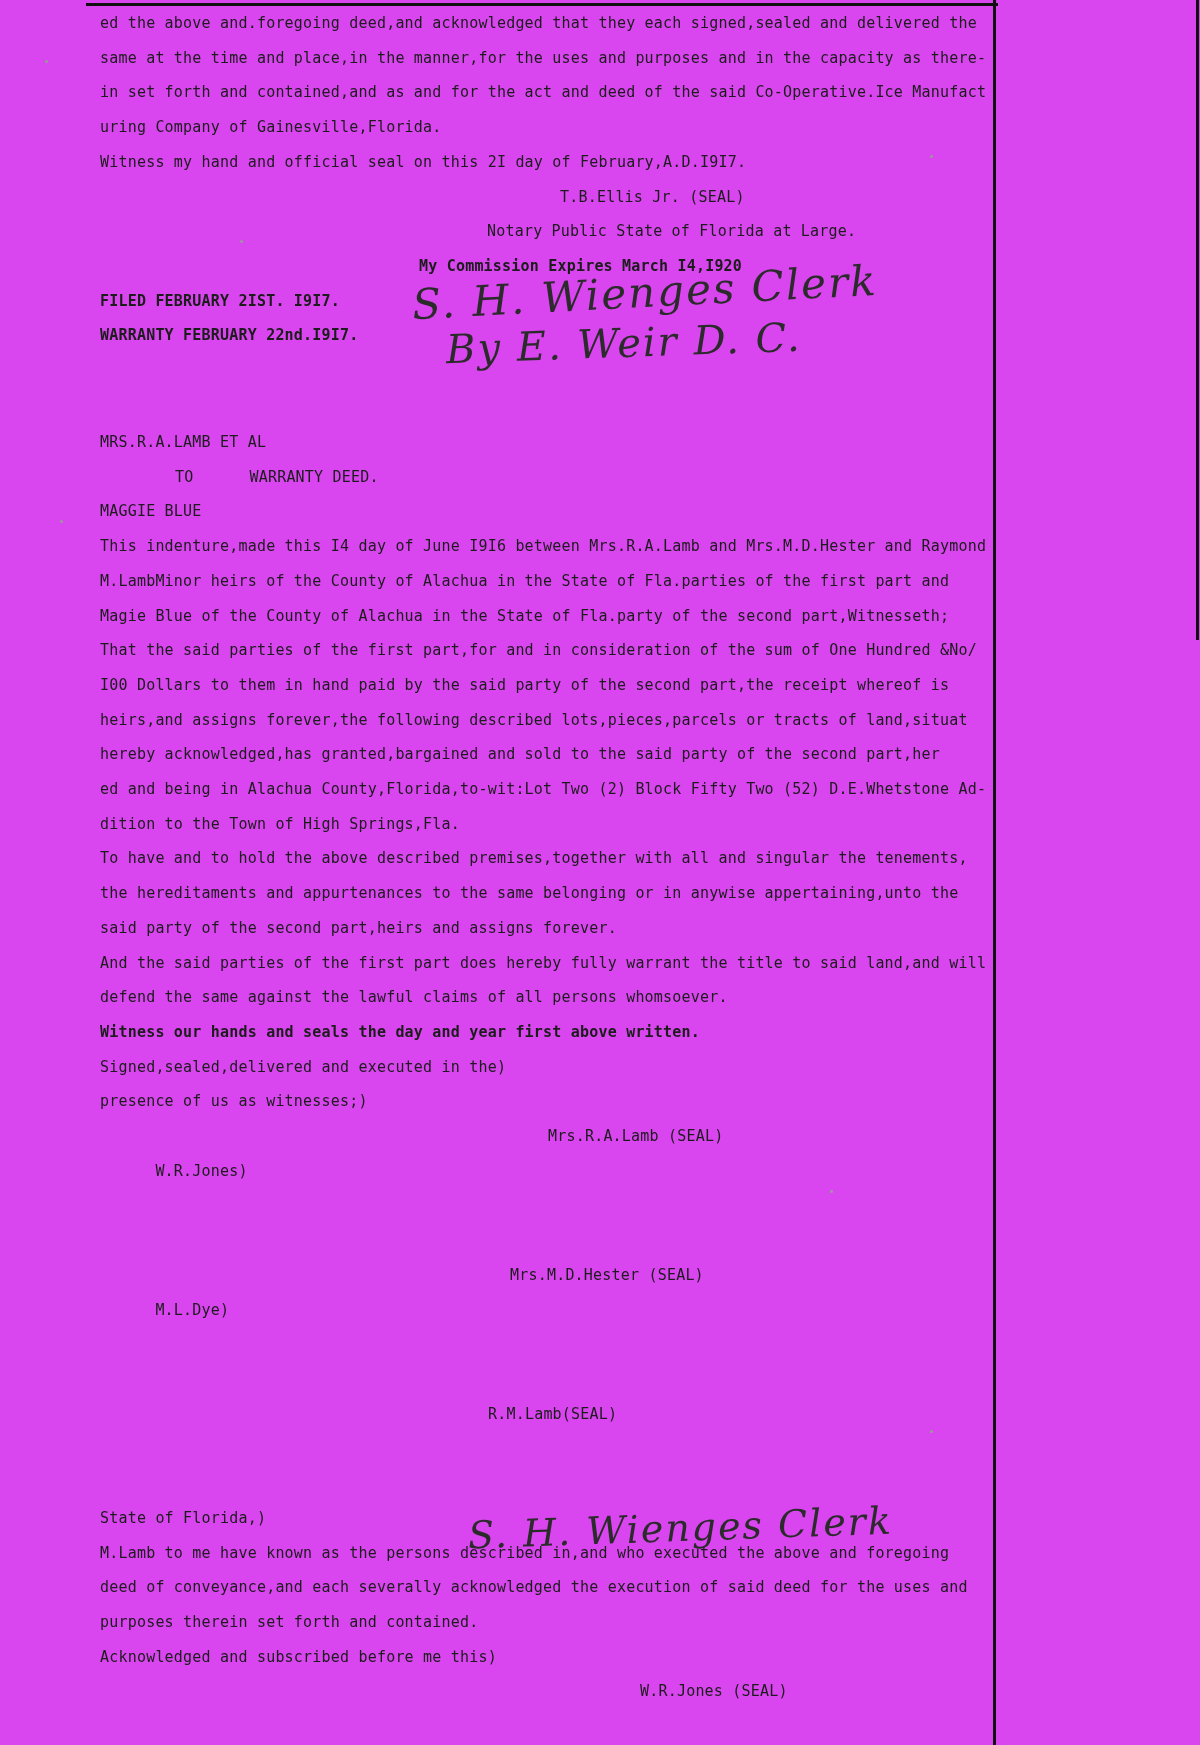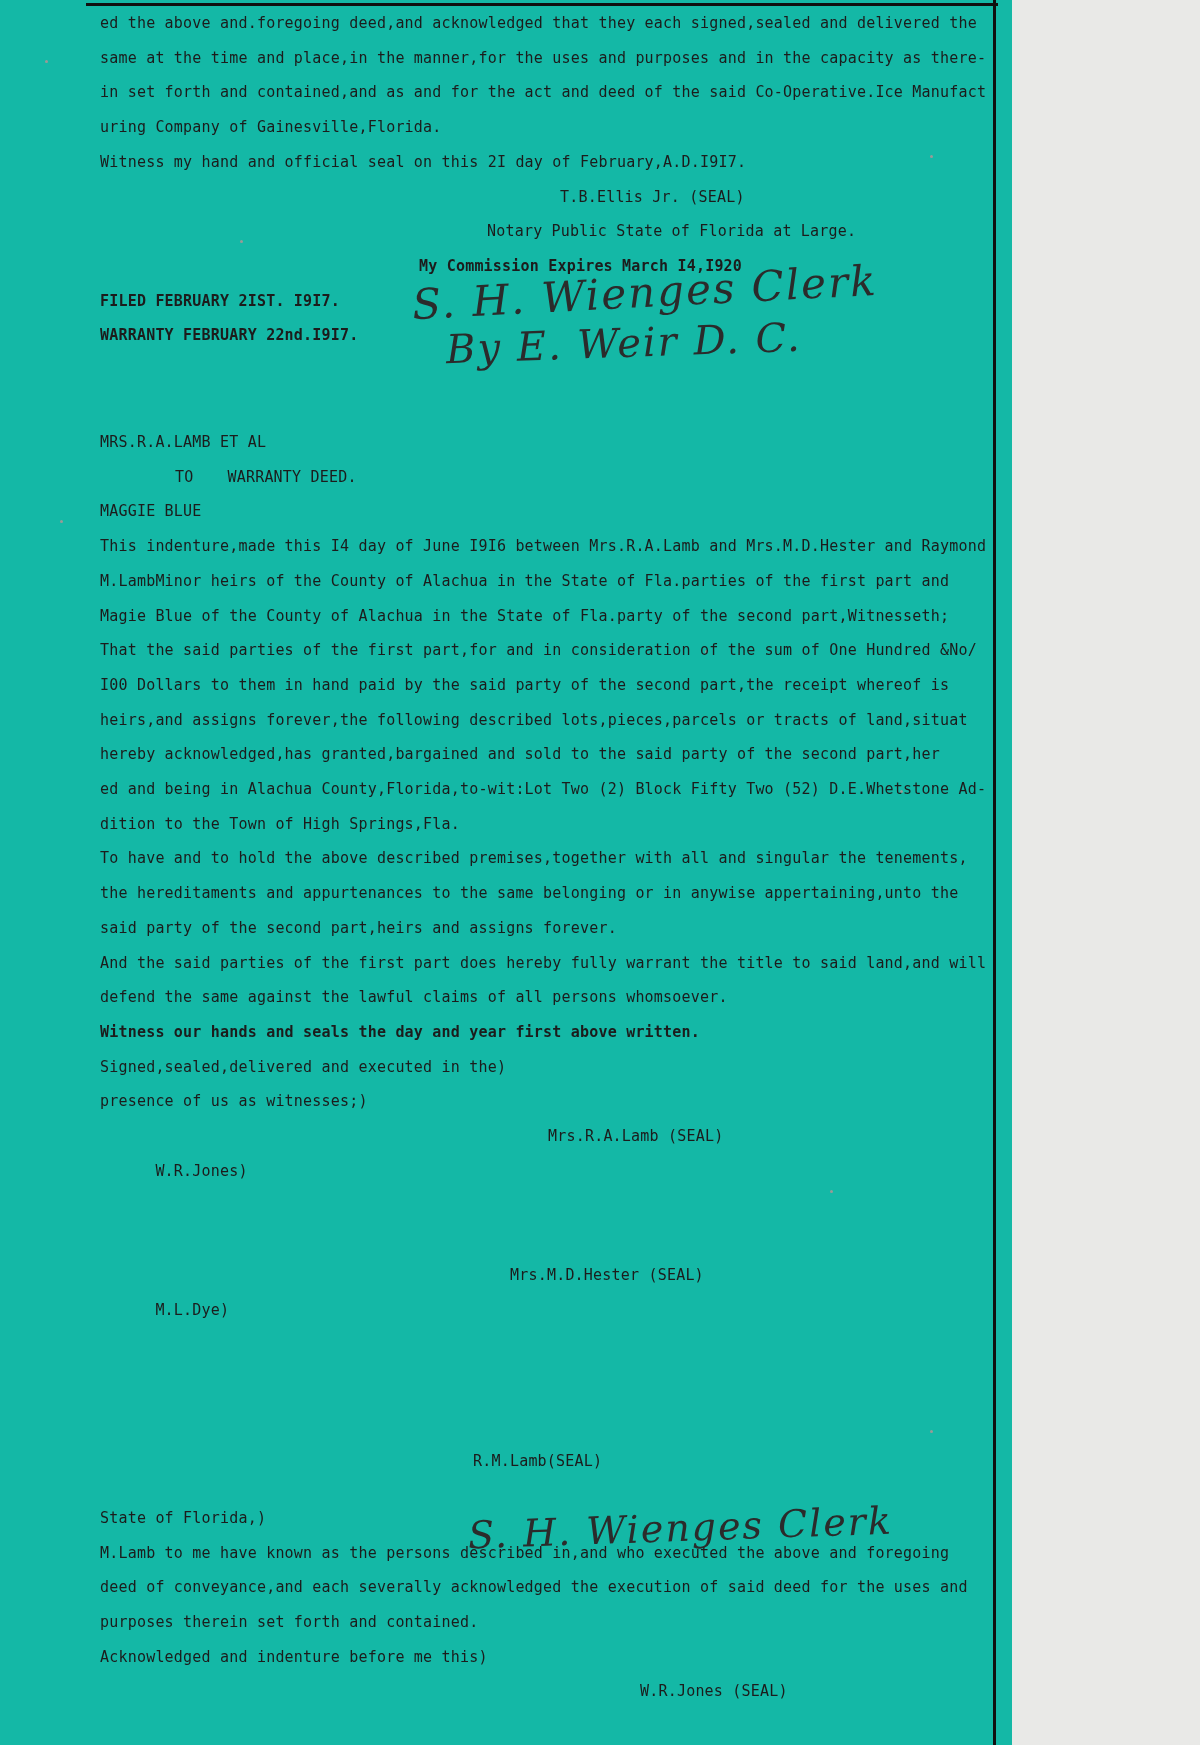--- a/index.html
+++ b/index.html
@@ -1,39 +1,39 @@
 <!DOCTYPE html>
 <html><head>
 <meta charset="utf-8">
 <style>
   * { margin:0; padding:0; box-sizing:border-box; }
   html,body { background:#e9e9e7; }
   .scan {
-    position:relative; width:1012px; height:1745px;
-    background:#14b8a6; overflow:hidden;
+    position:relative; width:1200px; height:1745px;
+    background:#d946ef; overflow:hidden;
     font-family:"DejaVu Sans Mono","Liberation Mono",monospace;
     color:#1c1c1c;
   }
   
   .border-top   { position:absolute; left:86px;  top:3px;  width:912px; height:3px;  background:#101010; }
   .border-right { position:absolute; left:993px; top:0;    width:3px;   height:1745px; background:#101010; }
   .edge-right   { position:absolute; left:1196px; top:0;   width:3px;   height:640px; background:#101010; }
 
   .content { position:absolute; left:100px; top:6px; width:896px; font-size:15px; letter-spacing:0.2px; }
   .tl { line-height:34.7px; white-space:pre; }
   .bold { font-weight:bold; }
   .ind-seal   { margin-left:460px; }
   .ind-notary { margin-left:387px; }
   .ind-comm   { margin-left:319px; }
   .ind-to     { margin-left:75px; display:inline-block; }
-  .ind-deed   { margin-left:34px; display:inline-block; }
+  .ind-deed   { margin-left:56px; display:inline-block; }
   .spacer-a { height:72px; }
   .sigrow { position:relative; line-height:34.7px; white-space:pre; }
   .sigrow .right { position:absolute; top:0; }
-  .r1 { left:448px; } .r2 { left:410px; } .r3 { left:373px;margin-top:47px; }
+  .r1 { left:448px; } .r2 { left:410px; } .r3 { left:388px; }
   .r4 { left:540px; }
 
   .hand {
     position:absolute; font-family:"DejaVu Serif","Liberation Serif",serif;
     font-style:italic; color:#2b2b2b; white-space:pre;
   }
   .sig1 { left:412px; top:268px;  font-size:42px; letter-spacing:2px; transform:rotate(-3deg); }
   .sig2 { left:446px; top:320px;  font-size:40px; letter-spacing:2px; transform:rotate(-2deg); }
   .sig3 { left:468px; top:1506px; font-size:38px; letter-spacing:2px; transform:rotate(-2deg); }
 
@@ -106,21 +106,21 @@
       <span class="right r2">Mrs.M.D.Hester (SEAL)</span>
     </div>
     <div class="sigrow">
       <span class="right r3">R.M.Lamb(SEAL)</span>
     </div>
 
     <div class="tl">State of Florida,)</div>
     <div class="tl">M.Lamb to me have known as the persons described in,and who executed the above and foregoing</div>
     <div class="tl">deed of conveyance,and each severally acknowledged the execution of said deed for the uses and</div>
     <div class="tl">purposes therein set forth and contained.</div>
-    <div class="tl">Acknowledged and indenture before me this)</div>
+    <div class="tl">Acknowledged and subscribed before me this)</div>
 
     <div class="sigrow">
       
       <span class="right r4">W.R.Jones (SEAL)</span>
     </div>
 
   </div>
 
   <div class="hand sig1">S. H. Wienges Clerk</div>
   <div class="hand sig2">By E. Weir D. C.</div>

